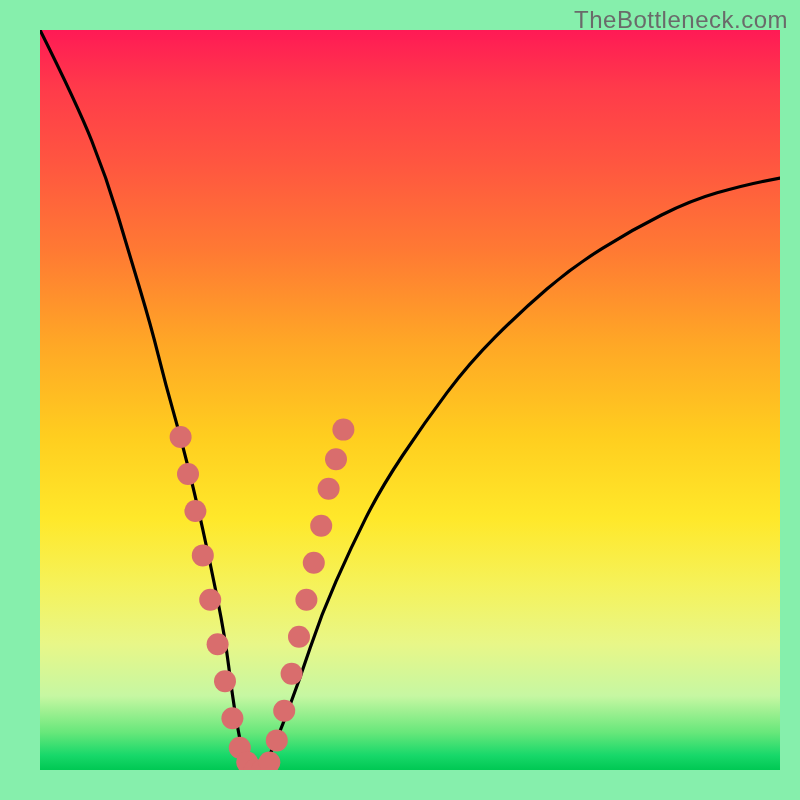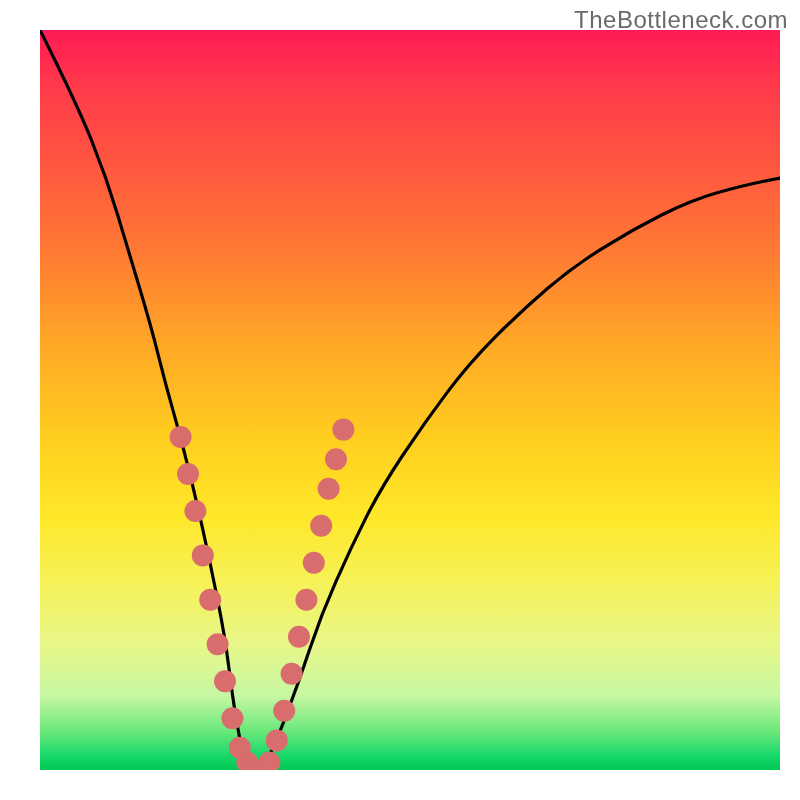--- a/index.html
+++ b/index.html
@@ -8,21 +8,21 @@
     width: 800px;
     height: 800px;
     background: #000;
     overflow: hidden;
     font-family: Arial, Helvetica, sans-serif;
   }
   .frame {
     position: relative;
     width: 800px;
     height: 800px;
-    background: #ffffff;
+    background: #86efac;
   }
   .plot-area {
     position: absolute;
     left: 40px;
     top: 30px;
     width: 740px;
     height: 740px;
     background: linear-gradient(to bottom,
       #ff1a55 0%,
       #ff3b4a 8%,

